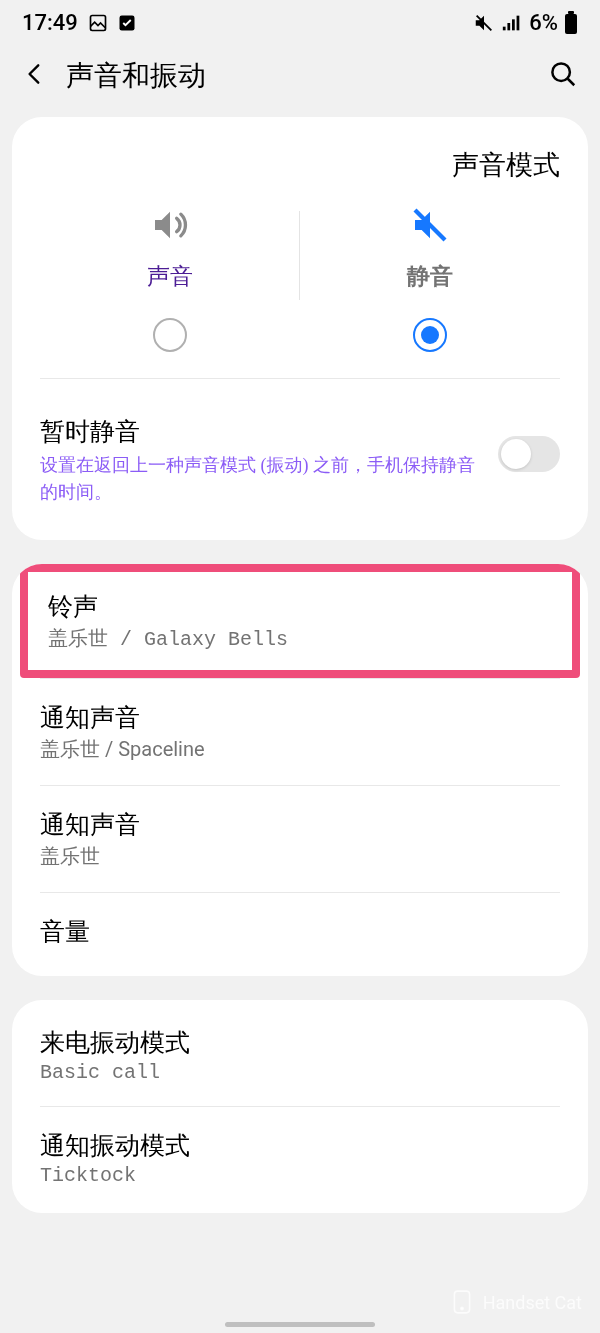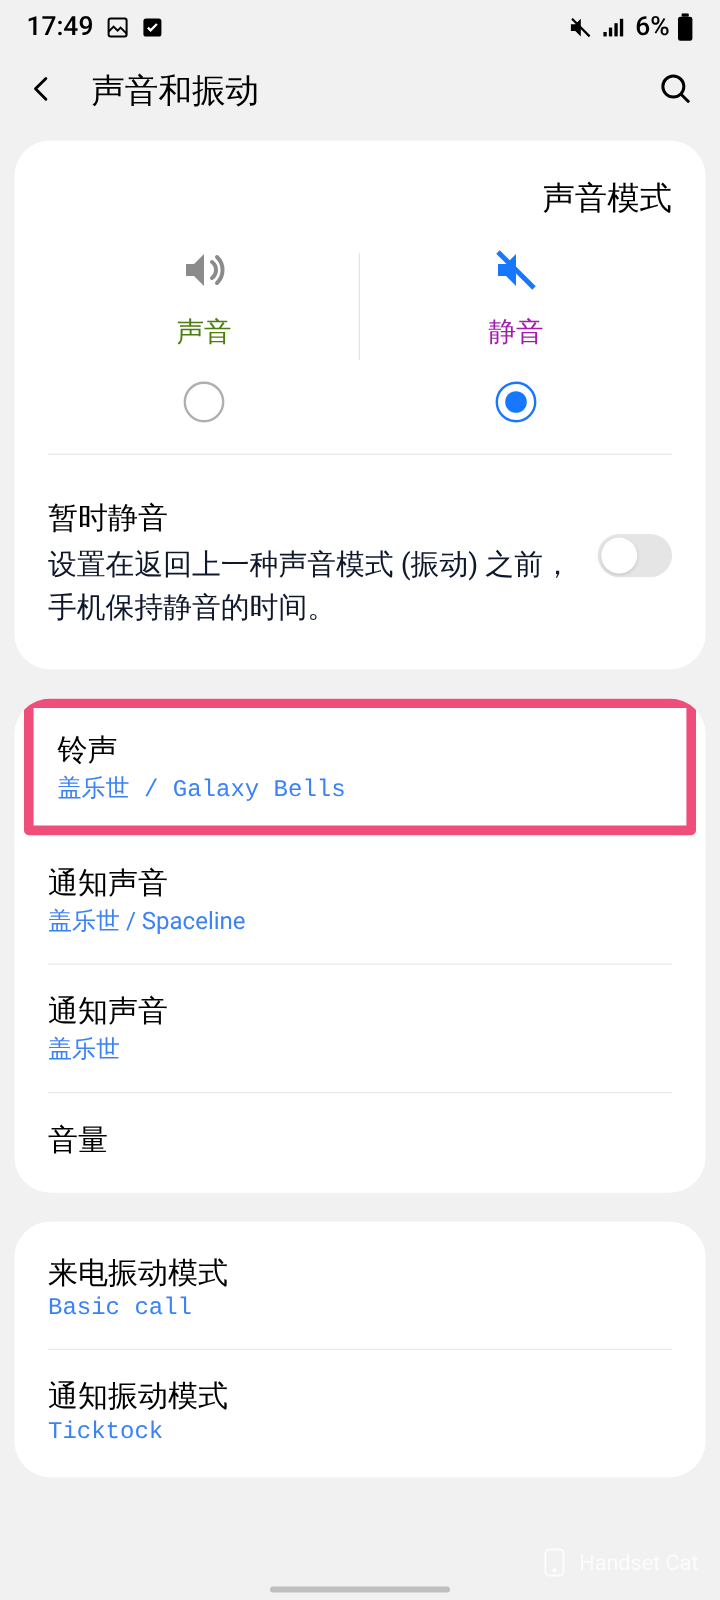--- a/index.html
+++ b/index.html
@@ -22,21 +22,21 @@
   }
   .status-left { display: flex; align-items: center; gap: 10px; }
   .status-right { display: flex; align-items: center; gap: 6px; }
   .status-icon svg { display: block; }
   .header {
     display: flex;
     align-items: center;
     padding: 12px 16px 18px 16px;
   }
   .back-btn { padding: 6px 12px 6px 6px; }
-  .header-title { font-size: 28px; font-weight: 400; margin-left: 16px; }
+  .header-title { font-size: 28px; font-weight: 400; margin-left: 6px; }
   .search-btn { margin-left: auto; padding: 6px; }
   .card {
     background: #fff;
     border-radius: 30px;
     margin: 0 12px 24px 12px;
     overflow: hidden;
   }
   .section-title {
     font-size: 27px;
     padding: 30px 28px 22px 28px;
@@ -55,22 +55,22 @@
     position: relative;
   }
   .mode-divider {
     position: absolute;
     right: 0;
     top: 6px;
     bottom: 52px;
     width: 1px;
     background: #e4e4e4;
   }
-  .mode-label { font-size: 23px; color: #4d7c0f; }
-  .mode-label.active { color: #a21caf; font-weight: 400; }
+  .mode-label { font-size: 23px; color: #4c1d95; }
+  .mode-label.active { color: #737373; font-weight: 700; }
   .mode-icon { height: 40px; display: flex; align-items: center; justify-content: center; }
   .radio {
     width: 34px; height: 34px;
     border: 2px solid #b0b0b0;
     border-radius: 50%;
     display: flex; align-items: center; justify-content: center;
     margin-top: 10px;
   }
   .radio.active { border-color: #1678ff; }
   .radio.active::after {
@@ -81,21 +81,21 @@
   }
   .divider { height: 1px; background: #e8e8e8; margin: 0 28px; }
   .mute-row {
     display: flex;
     align-items: center;
     padding: 22px 28px 34px 28px;
     gap: 16px;
   }
   .mute-text { flex: 1; }
   .mute-title { font-size: 25px; margin-bottom: 4px; margin-top: 14px; }
-  .mute-desc { font-size: 24px; color: #0f172a; line-height: 1.5; }
+  .mute-desc { font-size: 18px; color: #8b5cf6; line-height: 1.5; font-family: Liberation Serif, serif; }
   .toggle {
     width: 62px; height: 36px;
     background: #e5e5e5;
     border-radius: 18px;
     position: relative;
     flex-shrink: 0;
   }
   .toggle::after {
     content: '';
     position: absolute;
@@ -109,21 +109,21 @@
     border: 8px solid #ef4d7a;
     border-radius: 4px;
     margin: -4px 8px 0 8px;
     font-family: Liberation Mono, monospace;
   }
   .list-item {
     padding: 22px 28px;
   }
   .highlight-wrap .list-item { padding: 18px 20px; }
   .list-title { font-size: 25px; margin-bottom: 2px; }
-  .list-value { font-size: 20px; color: #3b82f6; }
+  .list-value { font-size: 20px; color: #737373; }
   .watermark {
     position: absolute;
     right: 18px;
     bottom: 18px;
     display: flex;
     align-items: center;
     gap: 8px;
     color: rgba(255,255,255,0.75);
     font-size: 18px;
   }

